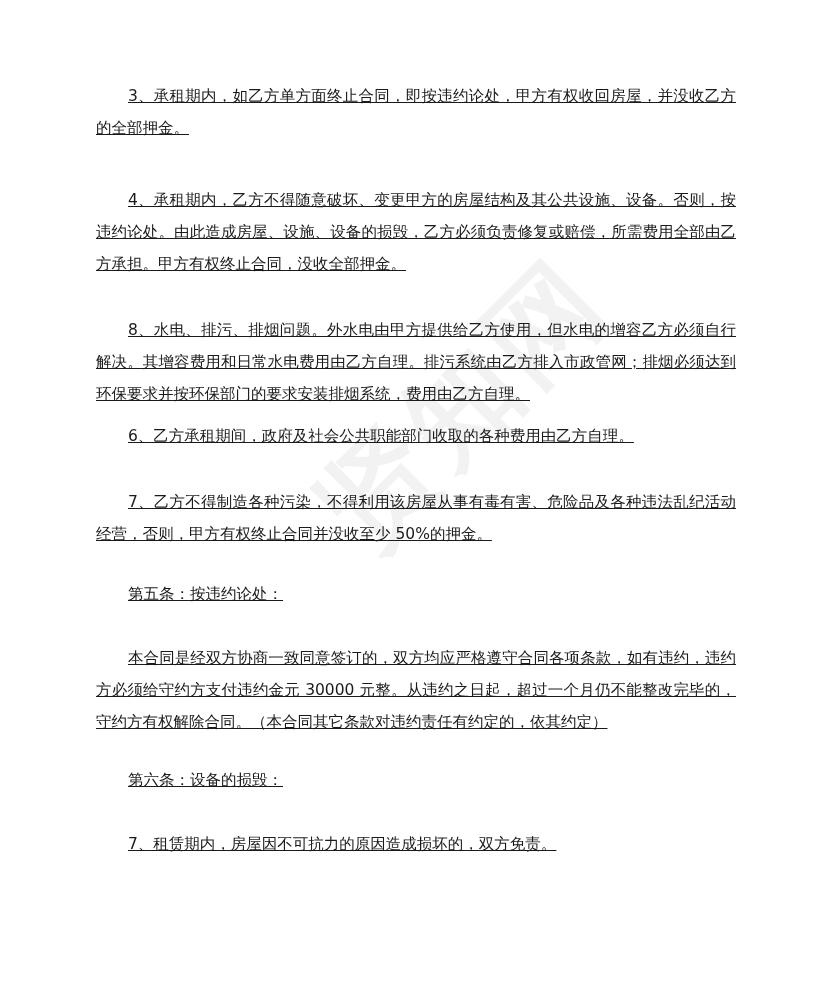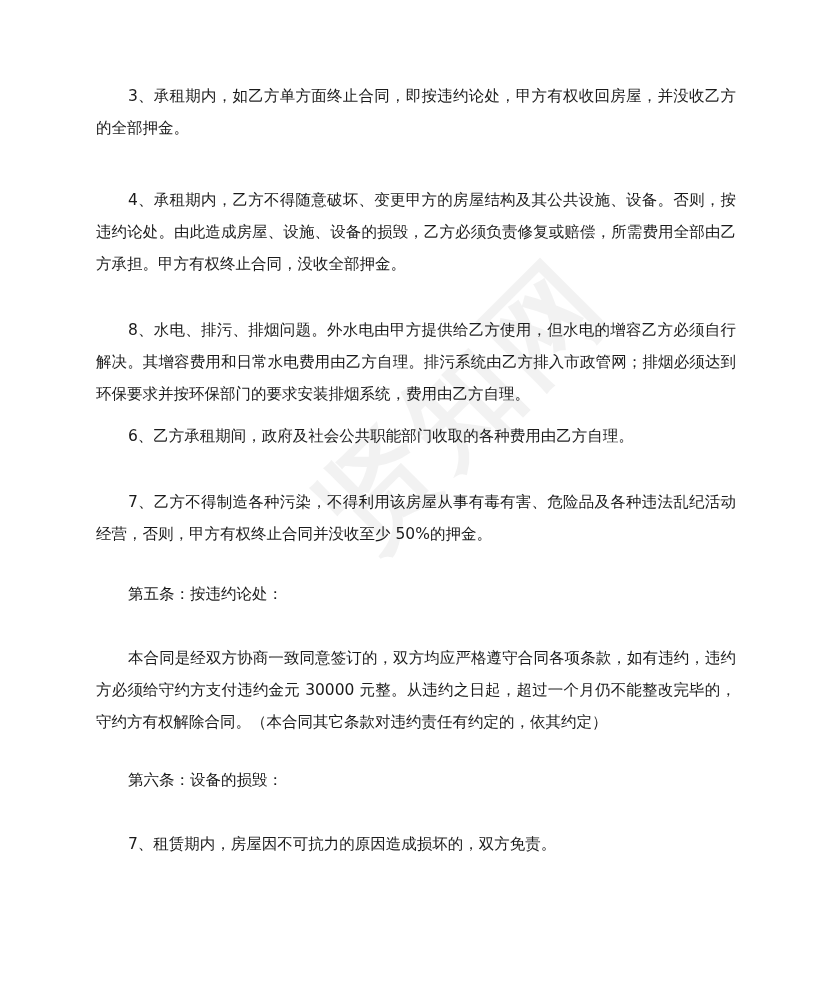--- a/index.html
+++ b/index.html
@@ -24,20 +24,21 @@
     .para {
       position: absolute;
       left: 0;
       width: 640px;
       font-size: 15.5px;
       line-height: 32px;
       text-indent: 32px;
       letter-spacing: 0px;
       text-align: justify;
       margin: 0;
+      text-decoration: underline;
     }
     .watermark {
       position: absolute;
       left: 290px;
       top: 330px;
       font-size: 110px;
       font-weight: bold;
       color: rgba(0,0,0,0.05);
       transform: rotate(-45deg);
       white-space: nowrap;

